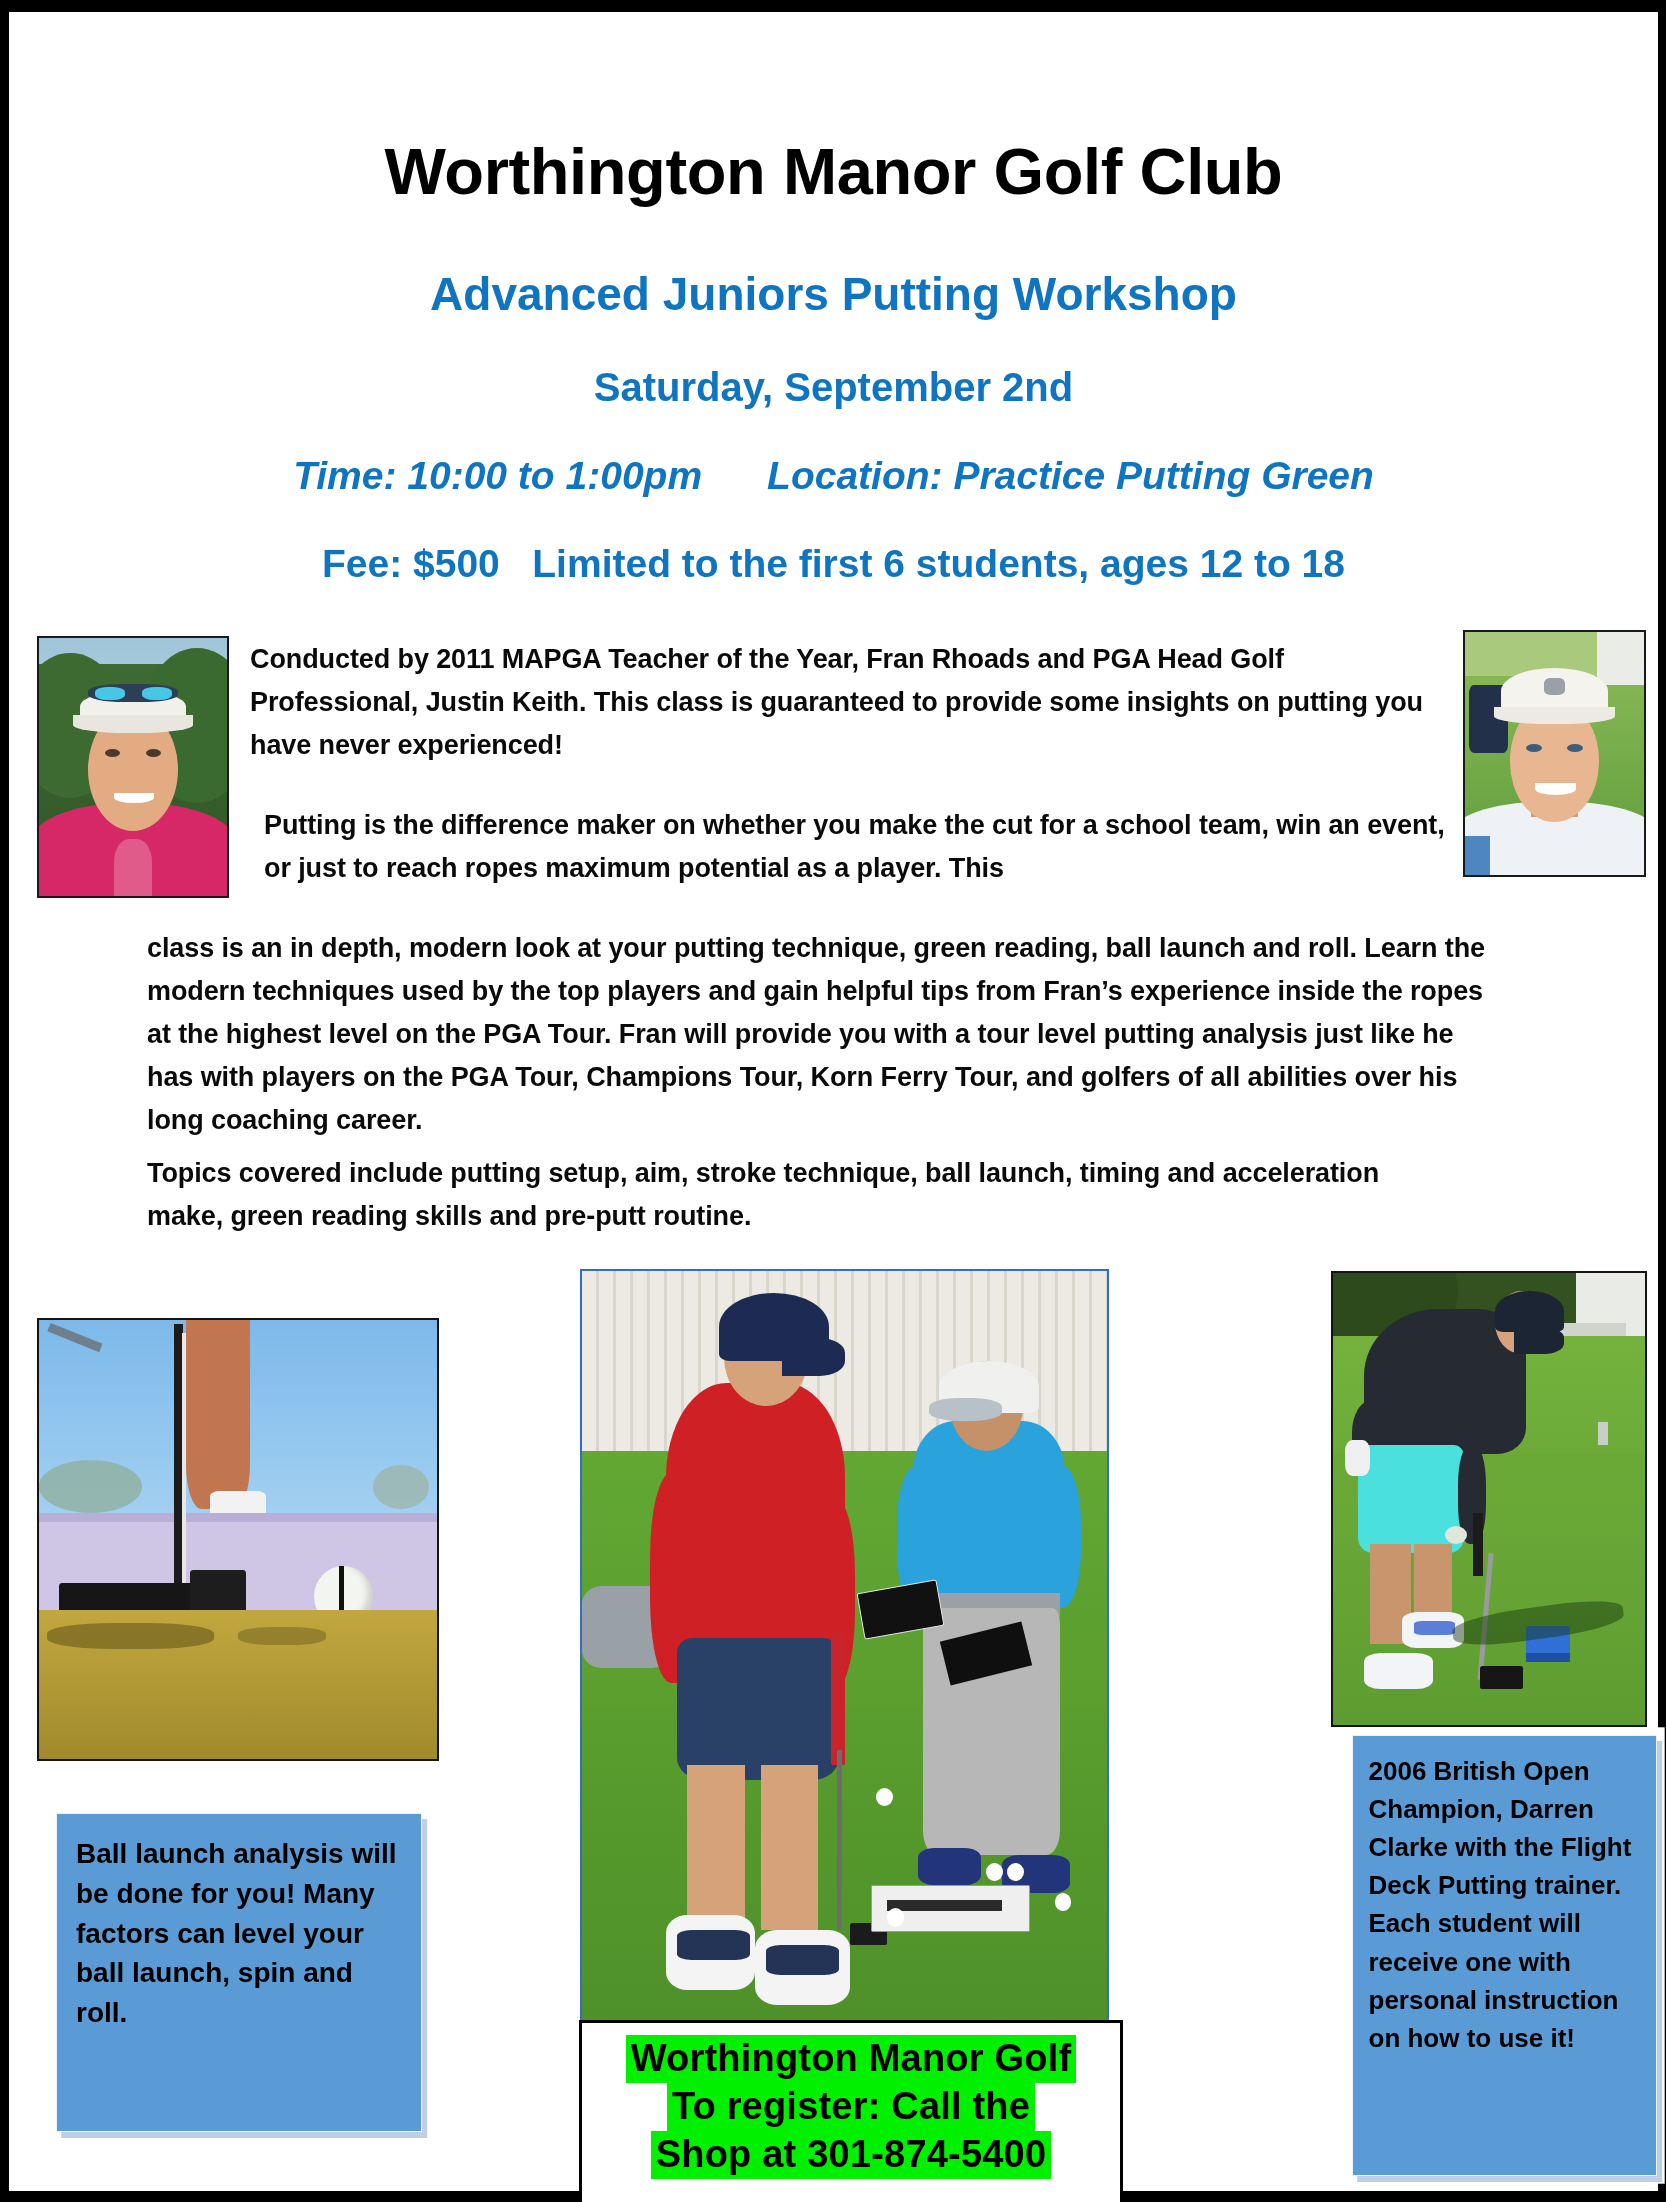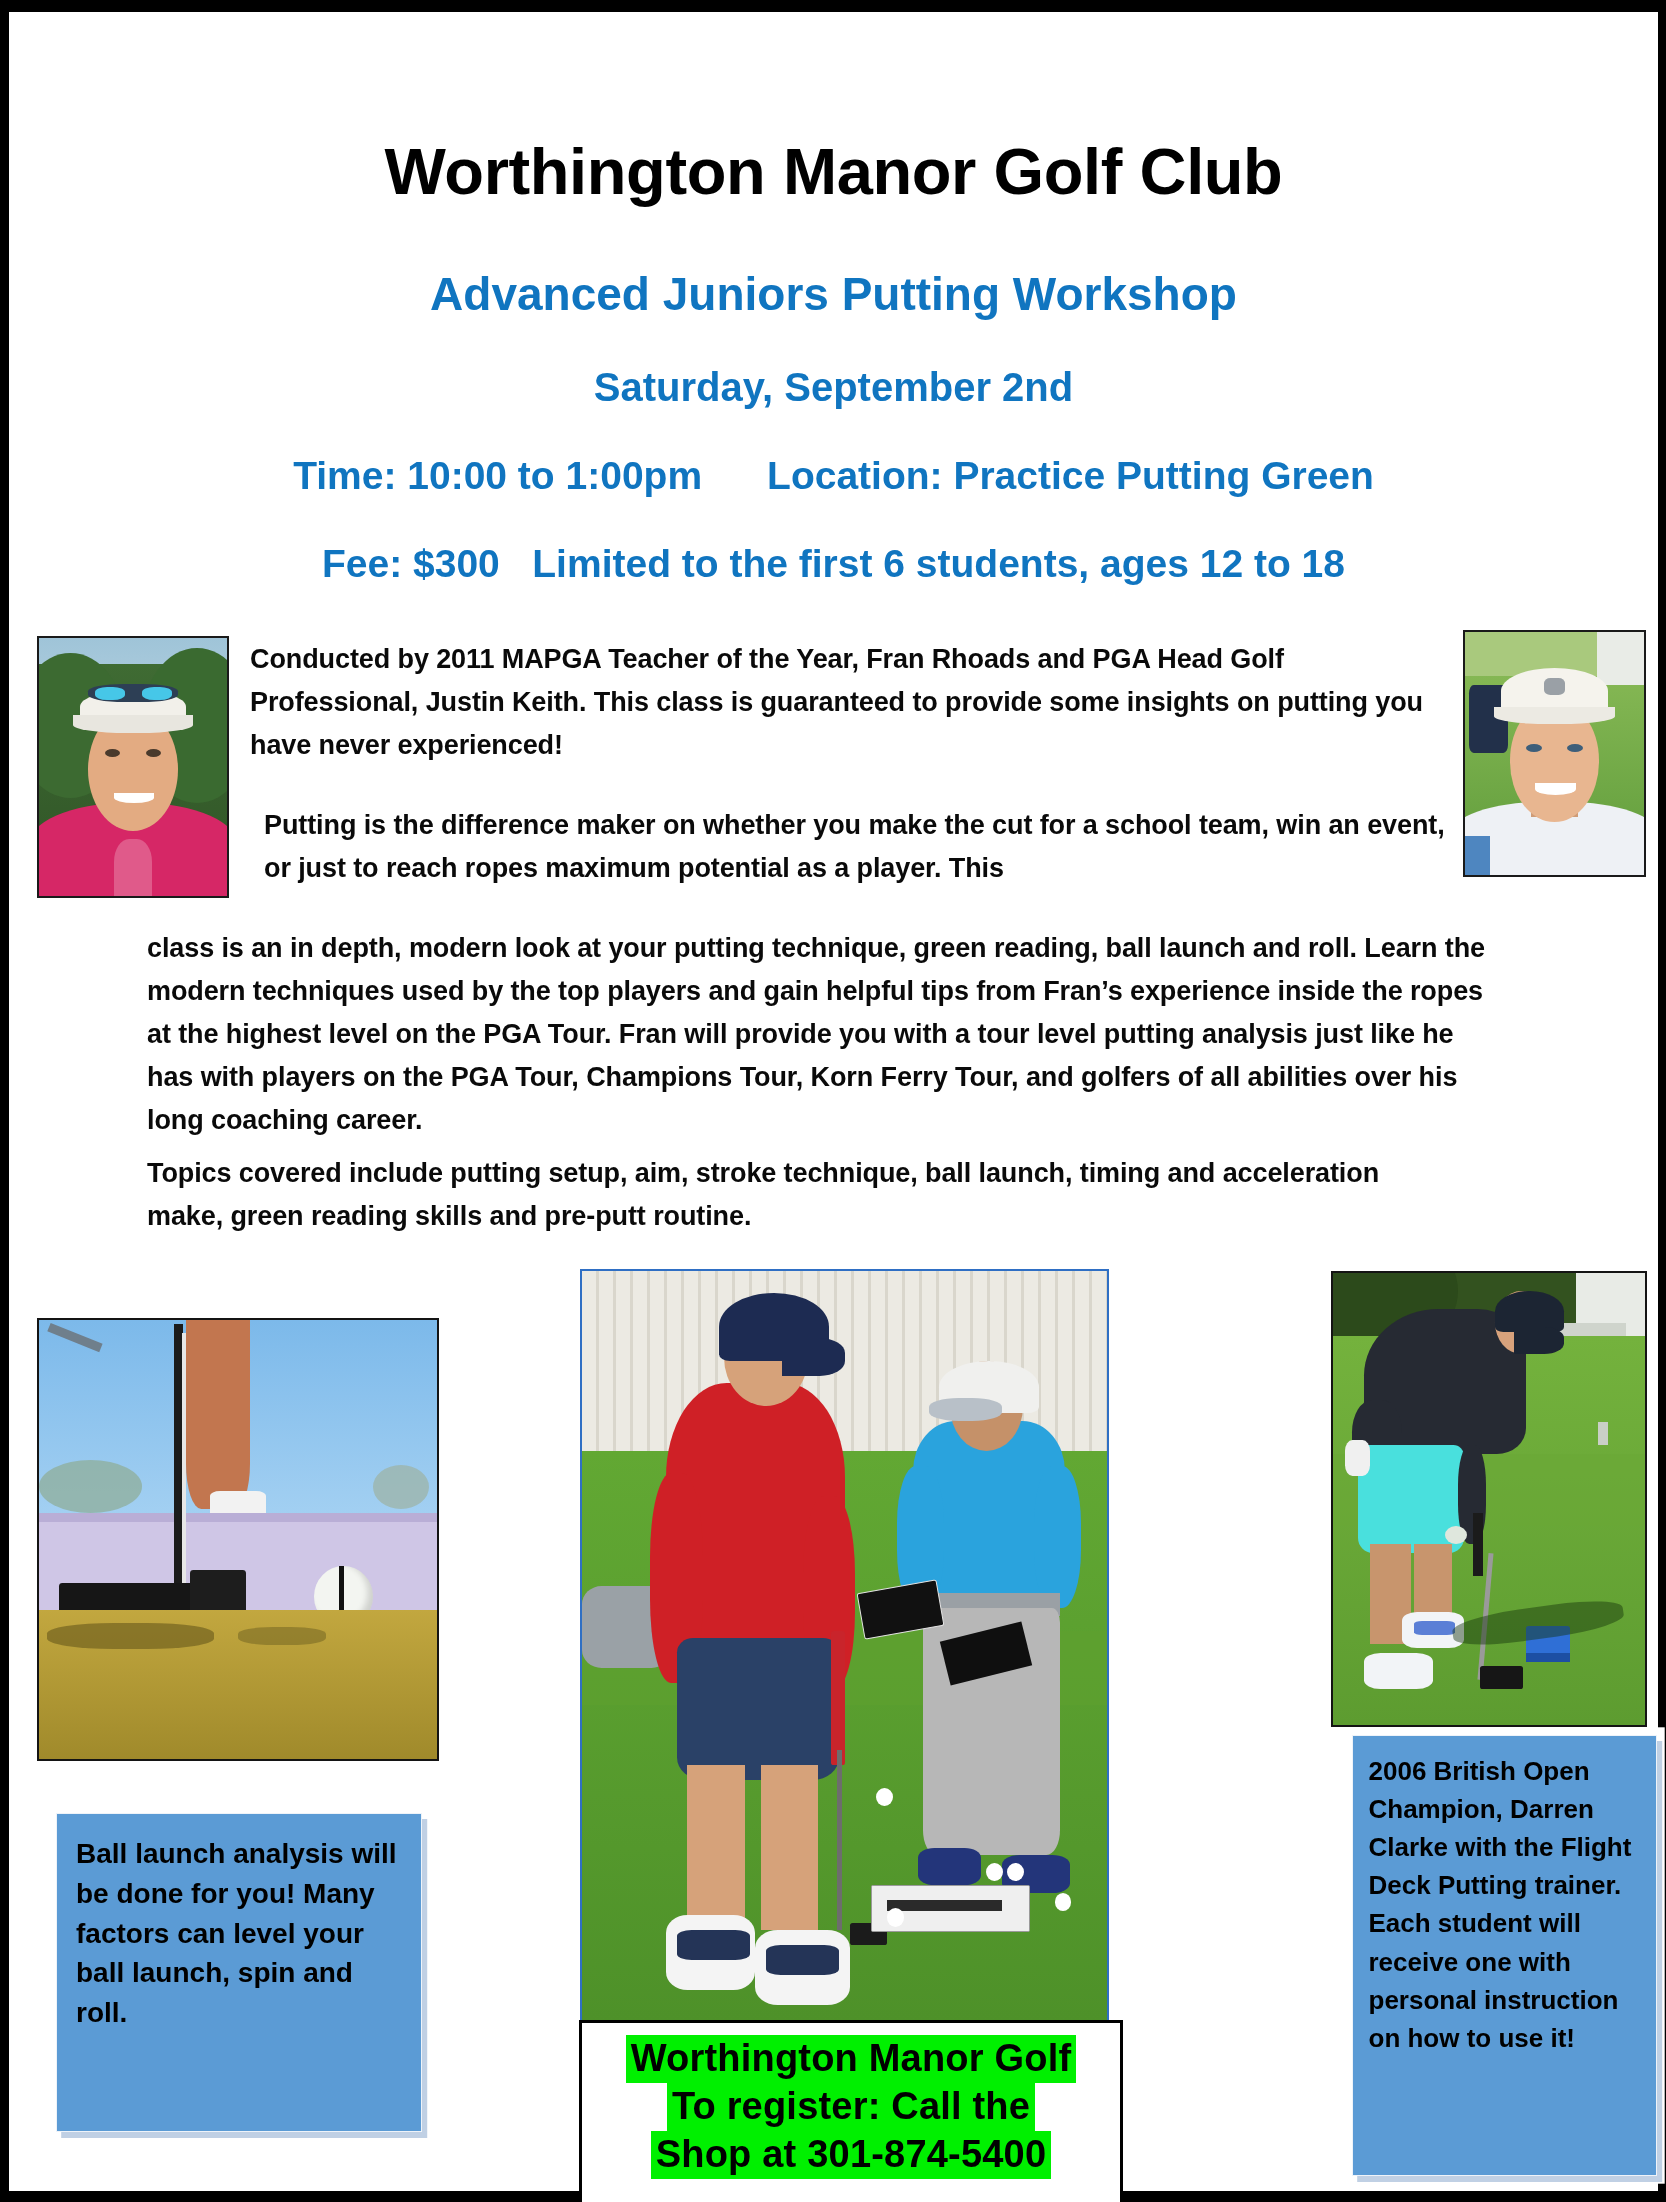--- a/index.html
+++ b/index.html
@@ -66,20 +66,21 @@
   .title-time {
     position: absolute;
     left: 0; right: 0;
     top: 444px;
     text-align: center;
     font-size: 39px;
     font-weight: bold;
     color: #1075C0;
     line-height: 1;
     white-space: pre;
+    font-style: italic;
   }
   .title-fee {
     position: absolute;
     left: 0; right: 0;
     top: 532px;
     text-align: center;
     font-size: 39px;
     font-weight: bold;
     color: #1075C0;
     line-height: 1;
@@ -181,21 +182,21 @@
 </head>
 <body>
 
 <div class="page">
   <div class="inner">
 
     <div class="title-main">Worthington Manor Golf Club</div>
     <div class="title-sub">Advanced Juniors Putting Workshop</div>
     <div class="title-date">Saturday, September 2nd</div>
     <div class="title-time">Time: 10:00 to 1:00pm      Location: Practice Putting Green</div>
-    <div class="title-fee">Fee: $300   Limited to the first 6 students, ages 12 to 18</div>
+    <div class="title-fee">Fee: $500   Limited to the first 6 students, ages 12 to 18</div>
 
     <div class="portrait portrait-left">
       <div class="ph">
         <div class="rect" style="left:0;top:0;right:0;height:38%;background:linear-gradient(#9fc4d8,#b9d3e2);"></div>
         <div class="rect" style="left:0;top:10%;right:0;bottom:0;background:linear-gradient(#3f6b33,#2f5326);"></div>
         <div class="oval" style="left:-12%;top:6%;width:58%;height:56%;background:#3c6a31;"></div>
         <div class="oval" style="right:-14%;top:4%;width:60%;height:60%;background:#3a6a30;"></div>
 
         <div class="rect" style="left:-6%;bottom:0;right:-6%;height:36%;background:#d62766;border-radius:46% 46% 0 0;"></div>
         <div class="rect" style="left:40%;bottom:0;width:20%;height:22%;background:#e05a8a;border-radius:40% 40% 0 0;"></div>

